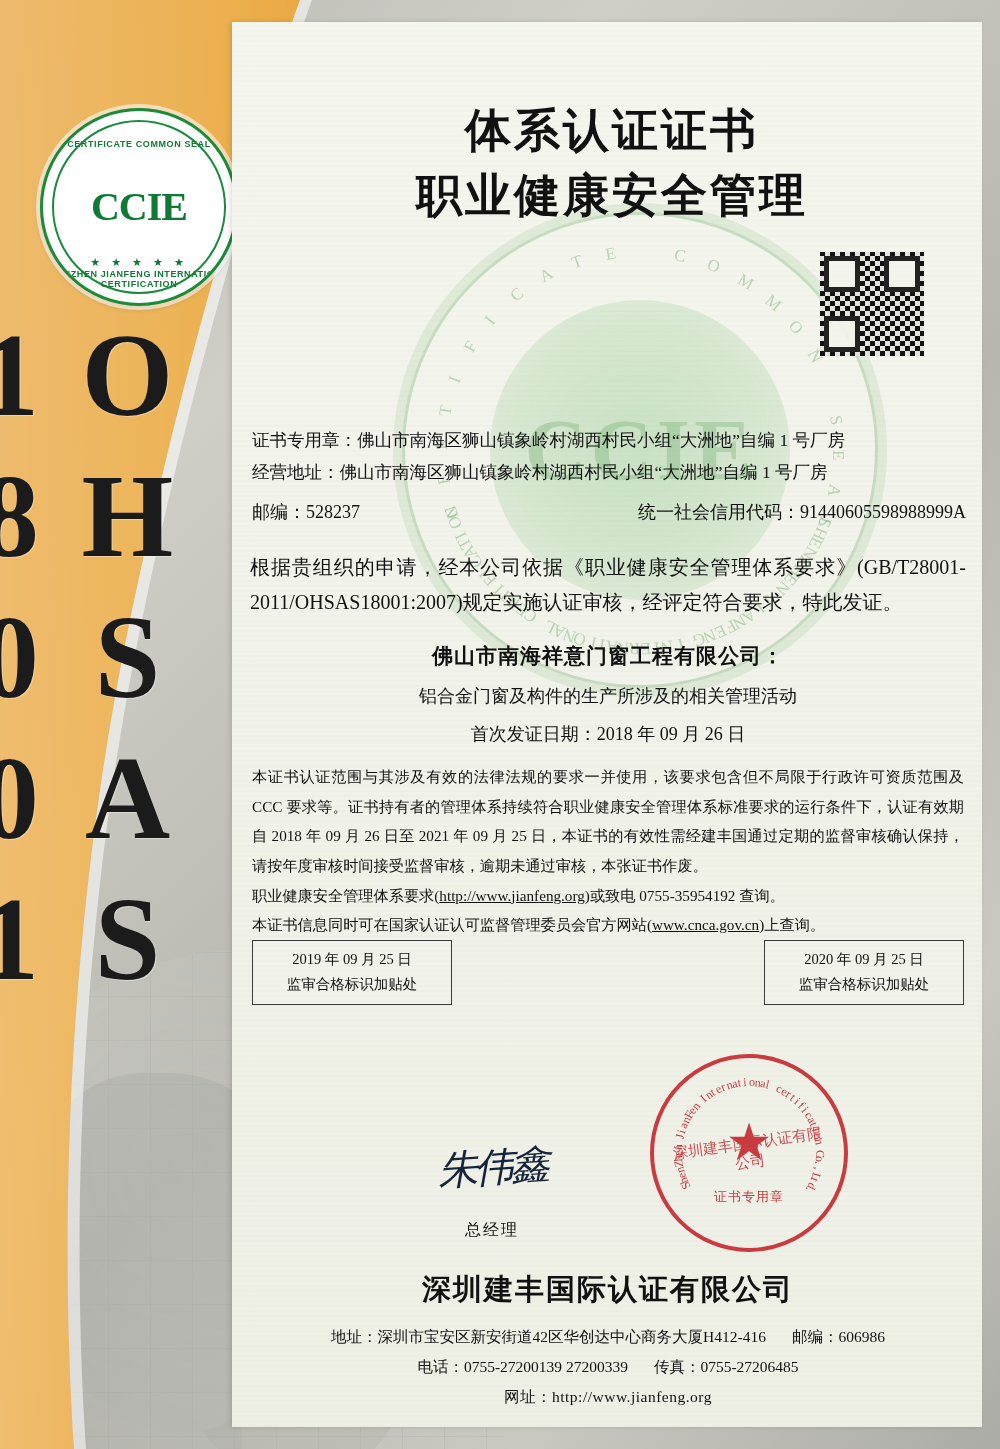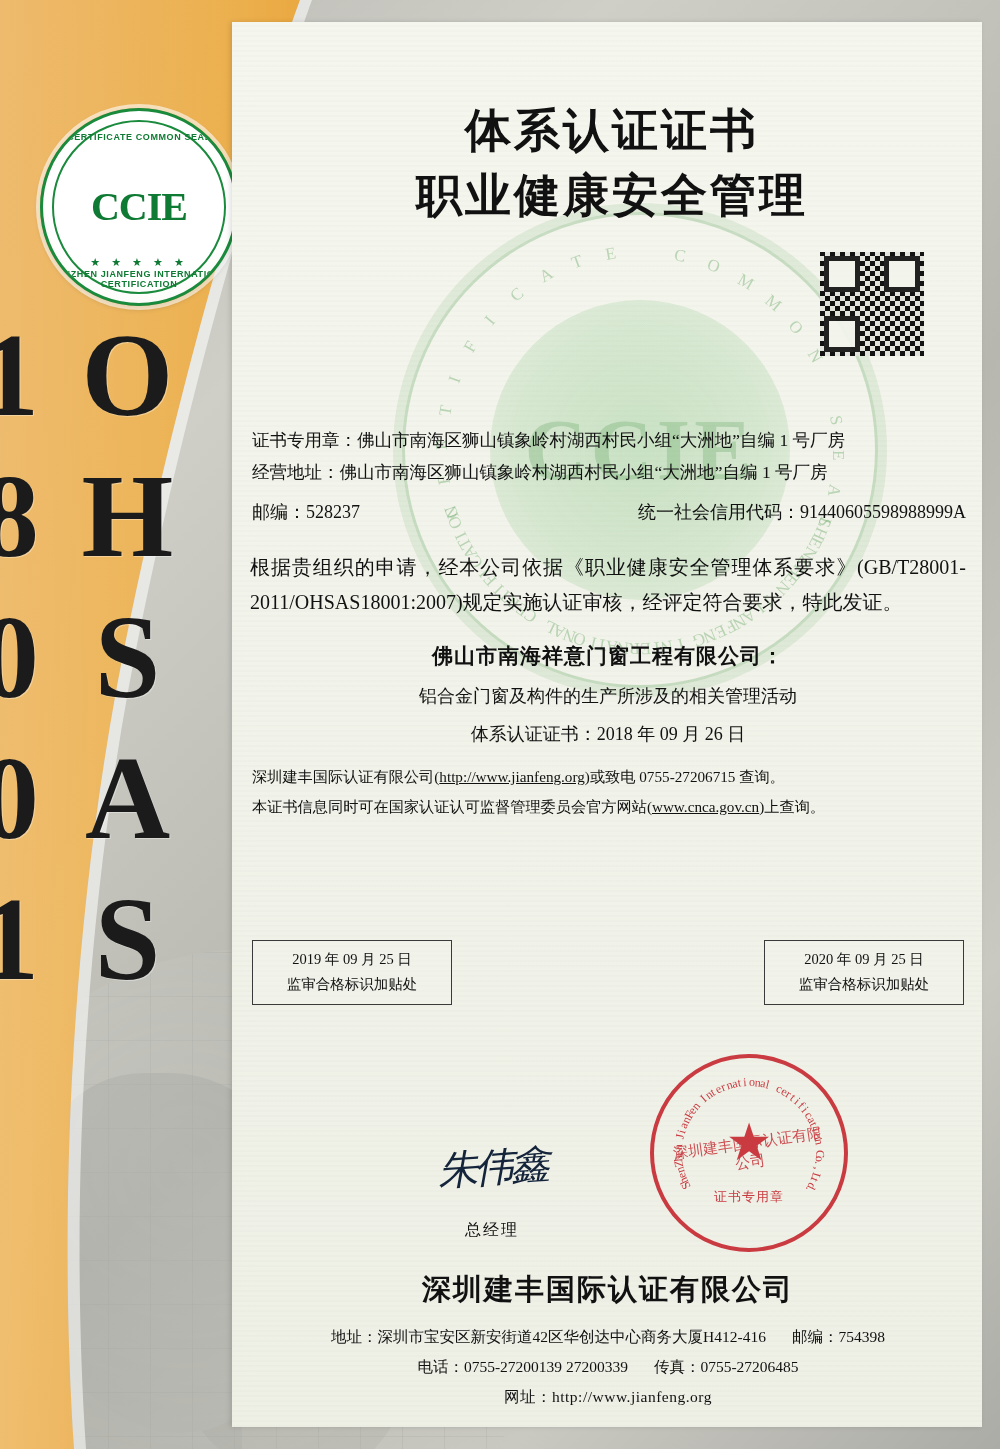--- a/index.html
+++ b/index.html
@@ -199,21 +199,21 @@
   }
   .ccie .arc-top, .ccie .arc-bottom {
     position: absolute;
     left: 0; right: 0;
     text-align: center;
     font-size: 9px;
     font-weight: bold;
     color: #0f7a33;
     letter-spacing: .6px;
   }
-  .ccie .arc-top { top: 21px; }
+  .ccie .arc-top { top: 28px; }
   .ccie .arc-bottom { bottom: 14px; }
 
   
   .qr {
     position: absolute;
     right: 58px;
     top: 230px;
     width: 104px;
     height: 104px;
     background:
@@ -615,26 +615,27 @@
         <span>统一社会信用代码：</span><span>91440605598988999A</span>
       </div>
     </div>
 
     <div class="body-para">根据贵组织的申请，经本公司依据《职业健康安全管理体系要求》(GB/T28001-2011/OHSAS18001:2007)规定实施认证审核，经评定符合要求，特此发证。</div>
 
     <div class="scope-title">佛山市南海祥意门窗工程有限公司：</div>
     <div class="scope-text">铝合金门窗及构件的生产所涉及的相关管理活动</div>
 
     <div class="first-issue">
-      <span>体系认证证书：</span><span>2018 年 09 月 26 日</span>
+      <span>首次发证日期：</span><span>2018 年 09 月 26 日</span>
     </div>
 
     <div class="fineprint">
+      <div>本证书认证范围与其涉及有效的法律法规的要求一并使用，该要求包含但不局限于行政许可资质范围及 CCC 要求等。证书持有者的管理体系持续符合职业健康安全管理体系标准要求的运行条件下，认证有效期自 2018 年 09 月 26 日至 2021 年 09 月 25 日，本证书的有效性需经建丰国通过定期的监督审核确认保持，请按年度审核时间接受监督审核，逾期未通过审核，本张证书作废。</div>
       <div>
-        <span>深圳建丰国际认证有限公司(</span><a href="#">http://www.jianfeng.org</a><span>)或致电 0755-27206715 查询。</span>
+        <span>职业健康安全管理体系要求(</span><a href="#">http://www.jianfeng.org</a><span>)或致电 0755-35954192 查询。</span>
       </div>
       <div>
         <span>本证书信息同时可在国家认证认可监督管理委员会官方网站(</span><a href="#">www.cnca.gov.cn</a><span>)上查询。</span>
       </div>
     </div>
 
     <div class="stamp-boxes">
       <div class="stamp-box">
         <div>2019 年 09 月 25 日</div>
         <div>监审合格标识加贴处</div>
@@ -706,21 +707,21 @@
       <div class="seal-label">证书专用章</div>
     </div>
 
     <div class="signature">朱伟鑫</div>
     <div class="sig-label">总经理</div>
 
     <div class="issuer">深圳建丰国际认证有限公司</div>
 
     <div class="footer">
       <div>
-        <span>地址：</span><span>深圳市宝安区新安街道42区华创达中心商务大厦H412-416</span><span class="spacer-wide"></span><span>邮编：</span><span>754398</span>
+        <span>地址：</span><span>深圳市宝安区新安街道42区华创达中心商务大厦H412-416</span><span class="spacer-wide"></span><span>邮编：</span><span>606986</span>
       </div>
       <div>
         <span>电话：</span><span>0755-27200139    27200339</span><span class="spacer-wide"></span><span>传真：</span><span>0755-27206485</span>
       </div>
       <div class="url">
         <span>网址：</span><span>http://www.jianfeng.org</span>
       </div>
     </div>
 
   </div>

